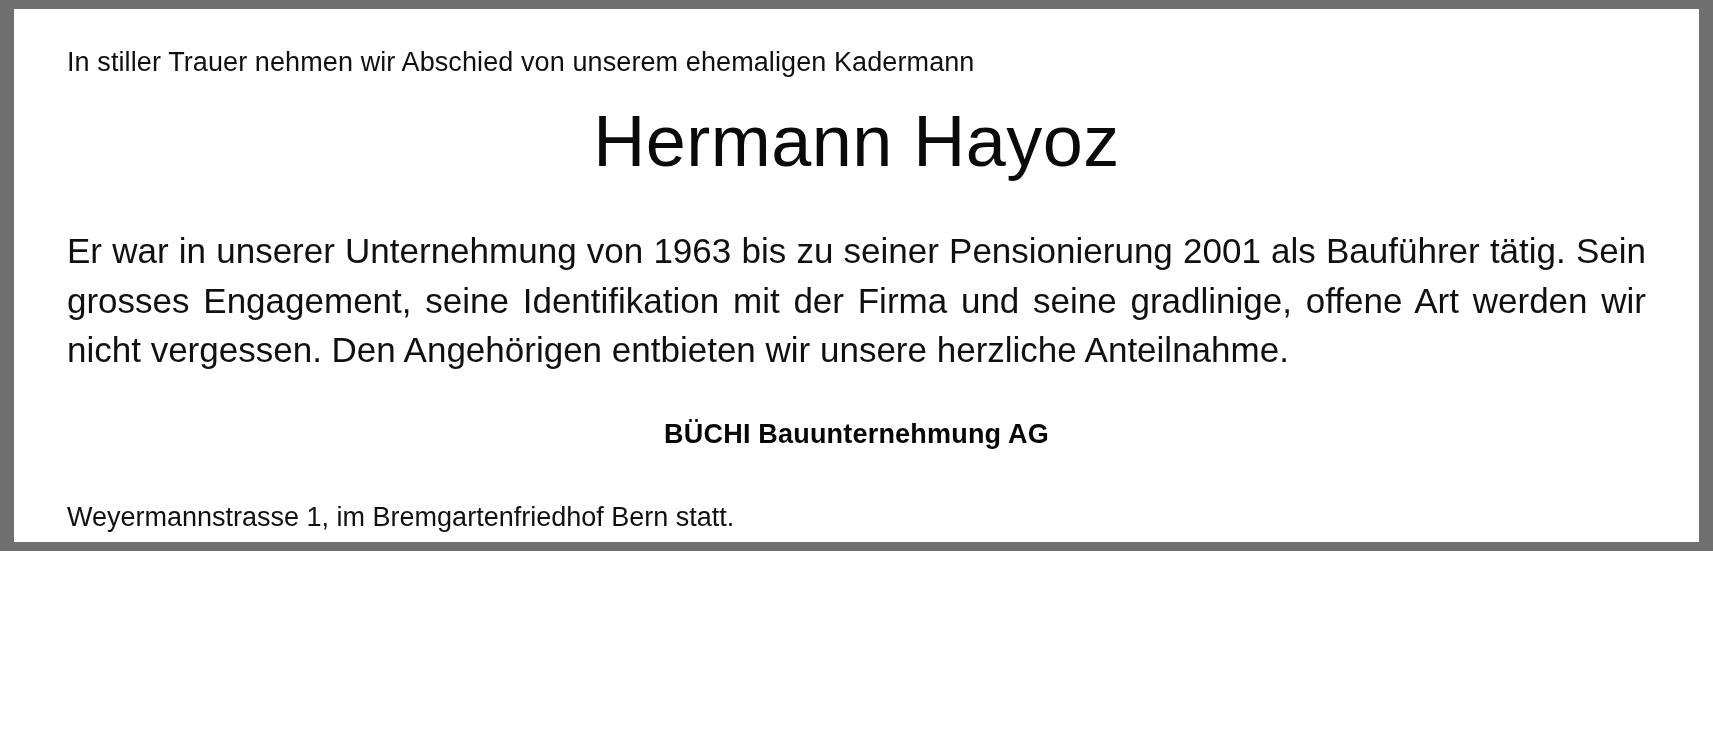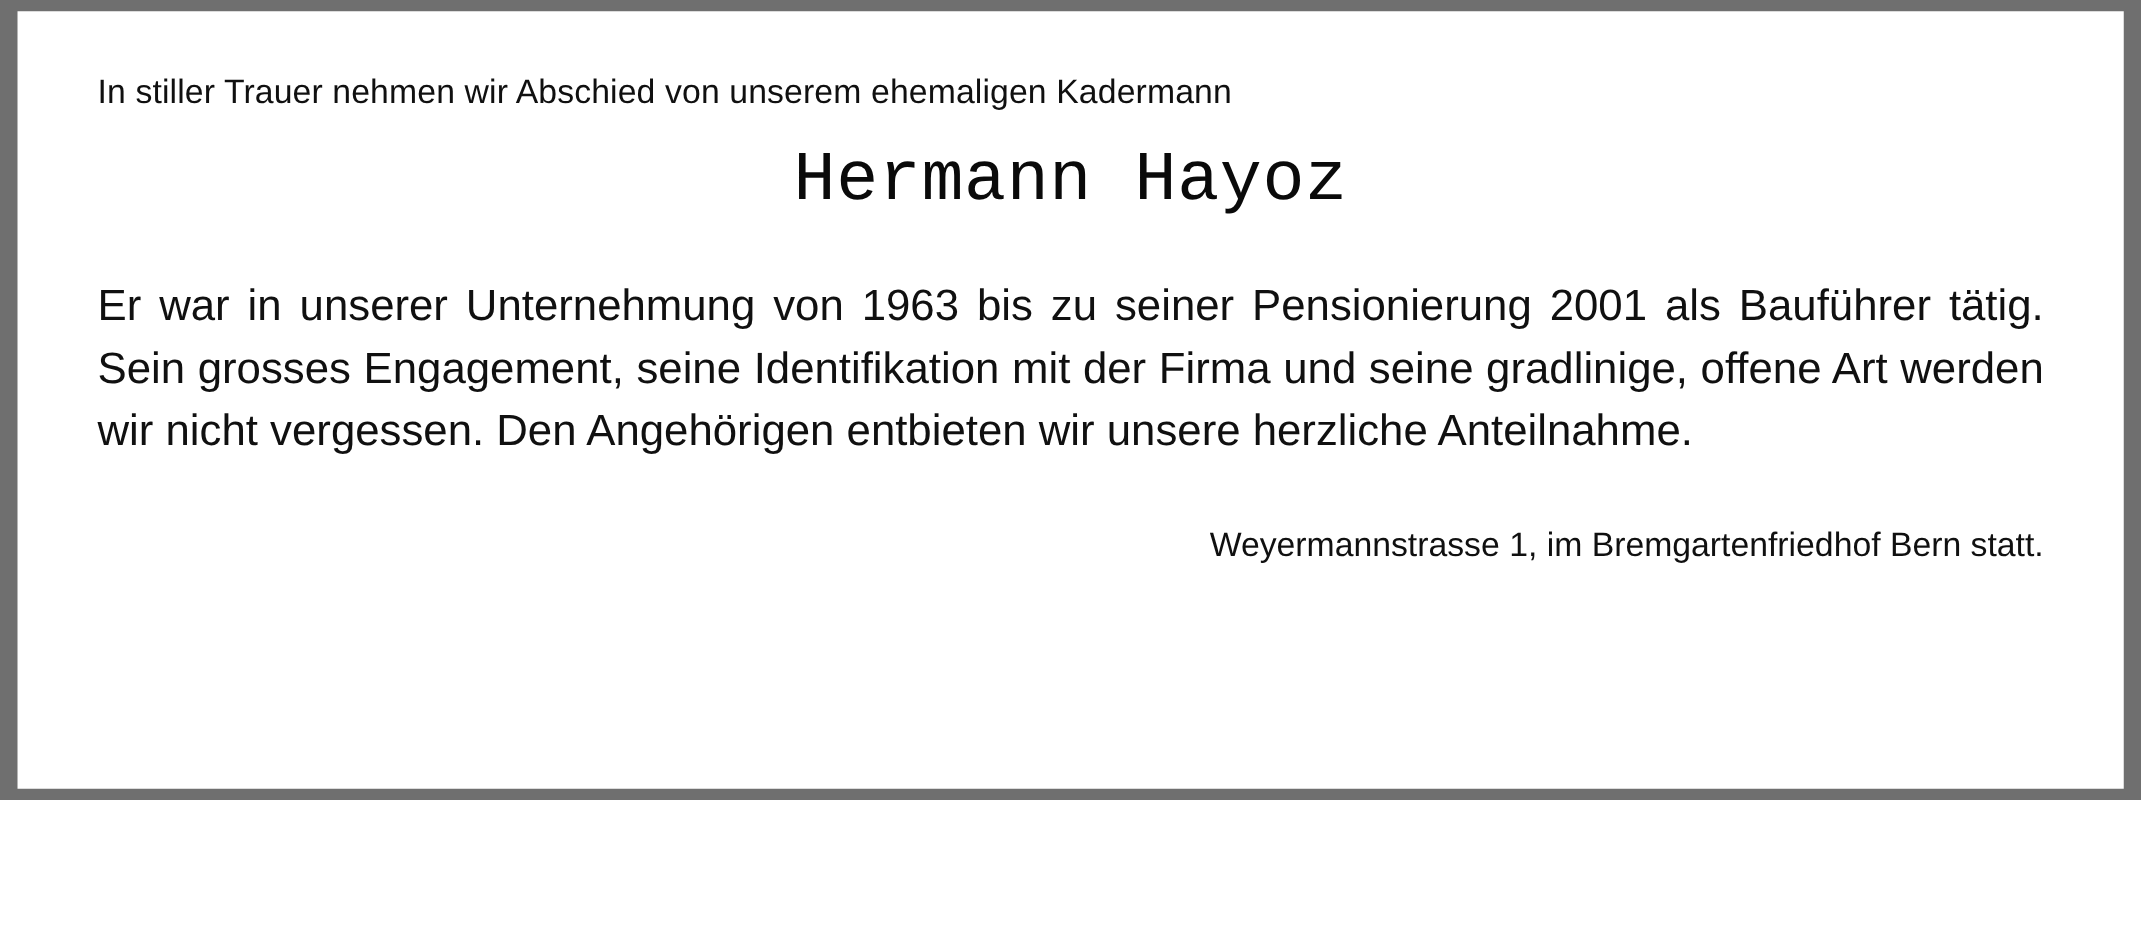--- a/index.html
+++ b/index.html
@@ -9,27 +9,27 @@
   }
   body {
     width: 1713px;
     height: 744px;
     font-family: "Liberation Sans", sans-serif;
     overflow: hidden;
   }
   .obituary-frame {
     box-sizing: border-box;
     width: 1713px;
-    height: 640px;
+    height: 551px;
     background: #ffffff;
     border-top: 9px solid #6f6f6f;
     border-bottom: 9px solid #6f6f6f;
     border-left: 14px solid #6f6f6f;
     border-right: 14px solid #6f6f6f;
-    padding: 12px;
+    padding: 1px;
     display: block;
   }
   .inner {
     box-sizing: border-box;
     width: 100%;
     height: 100%;
     background: #ffffff;
     padding: 34px 52px 20px 52px;
     display: flex;
     flex-direction: column;
@@ -38,22 +38,22 @@
     font-size: 27px;
     color: #101010;
     line-height: 1.35;
     letter-spacing: 0.1px;
   }
   .name-block {
     text-align: center;
     margin-top: 24px;
   }
   .deceased-name {
-    font-family: Liberation Mono, monospace;
-    font-size: 56px;
+    font-family: Liberation Sans, sans-serif;
+    font-size: 72px;
     font-weight: 400;
     color: #0a0a0a;
     letter-spacing: 0.5px;
     line-height: 1.05;
   }
   .life-dates {
     margin-top: 20px;
     text-align: center;
     font-size: 27px;
     color: #101010;
@@ -77,37 +77,38 @@
   .ceremony-text {
     margin-top: 48px;
     font-size: 27px;
     color: #101010;
     line-height: 1.42;
     text-align: justify;
     text-justify: inter-word;
   }
   .ceremony-text .last-line {
     display: block;
-    text-align: right;
+    text-align: left;
   }
 </style>
 </head>
 <body>
 
 <div class="obituary-frame">
   <div class="inner">
 
     <div class="intro-line">In stiller Trauer nehmen wir Abschied von unserem ehemaligen Kadermann</div>
 
     <div class="name-block">
       <div class="deceased-name">Hermann Hayoz</div>
     </div>
 
 
     <div class="body-text">Er war in unserer Unternehmung von 1963 bis zu seiner Pensionierung 2001 als Bauführer tätig. Sein grosses Engagement, seine Identifikation mit der Firma und seine gradlinige, offene Art werden wir nicht vergessen. Den Angehörigen entbieten wir unsere herzliche Anteilnahme.</div>
 
+    <div class="company-line">BÜCHI Bauunternehmung AG</div>
 
     <div class="ceremony-text">
       <span class="last-line">Weyermannstrasse 1, im Bremgartenfriedhof Bern statt.</span>
     </div>
 
   </div>
 </div>
 
 </body></html>

